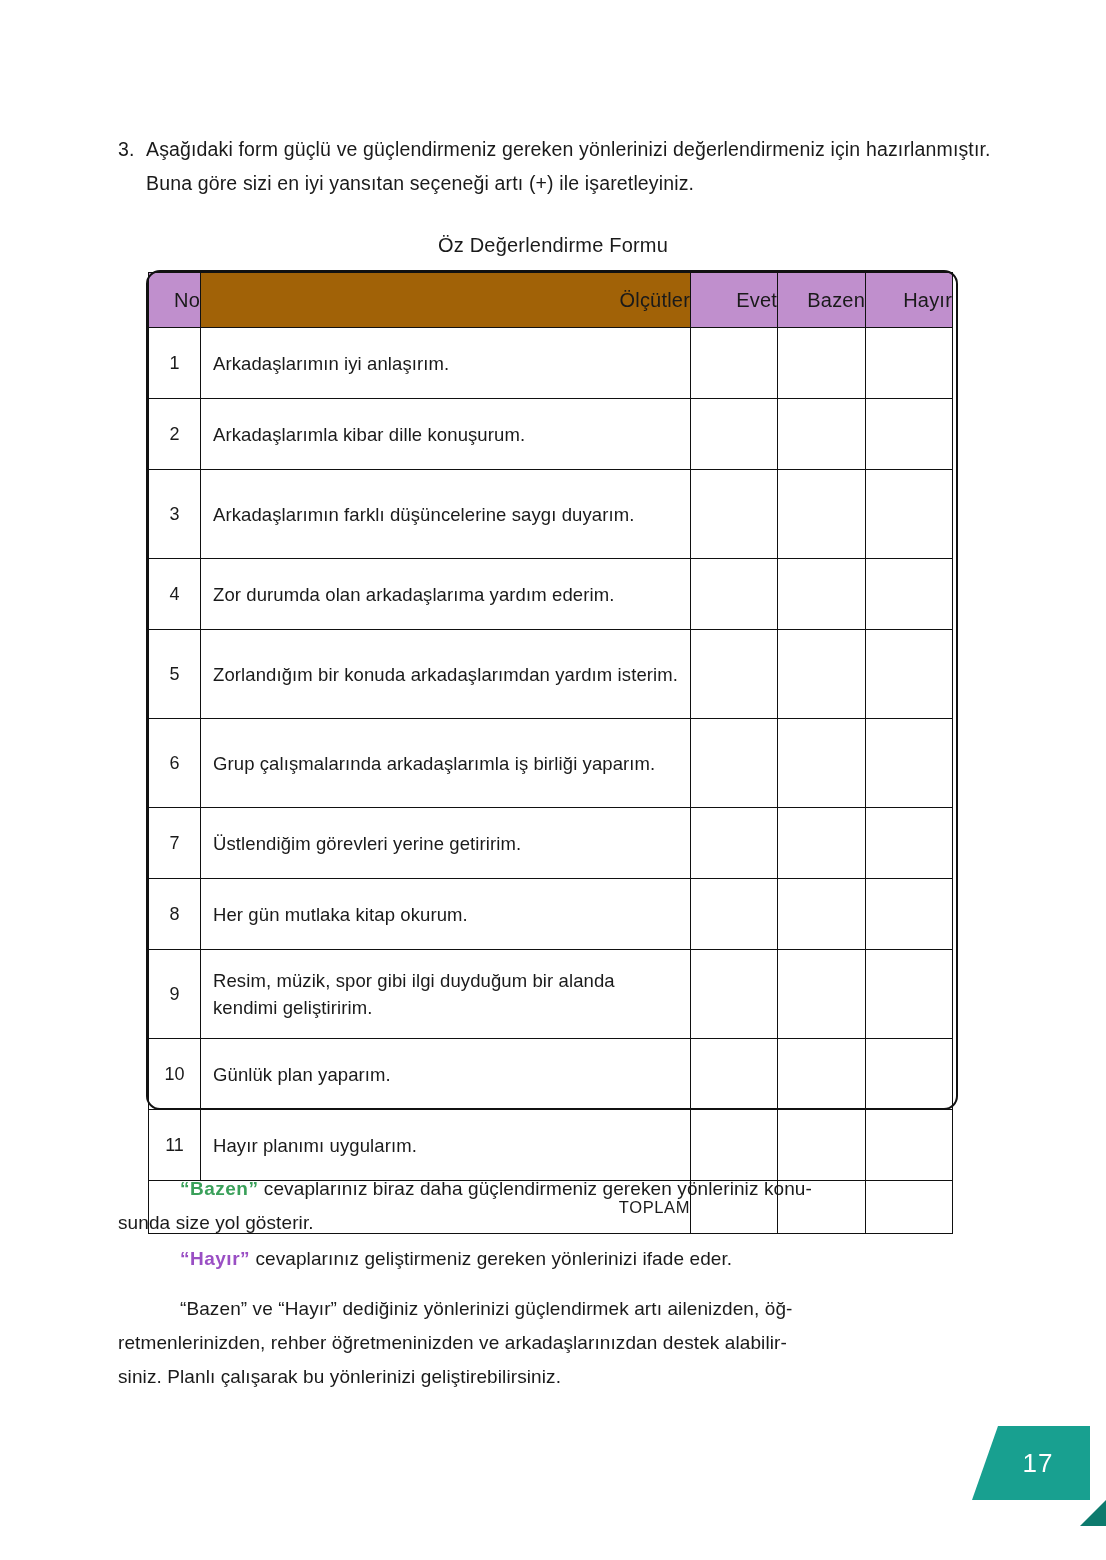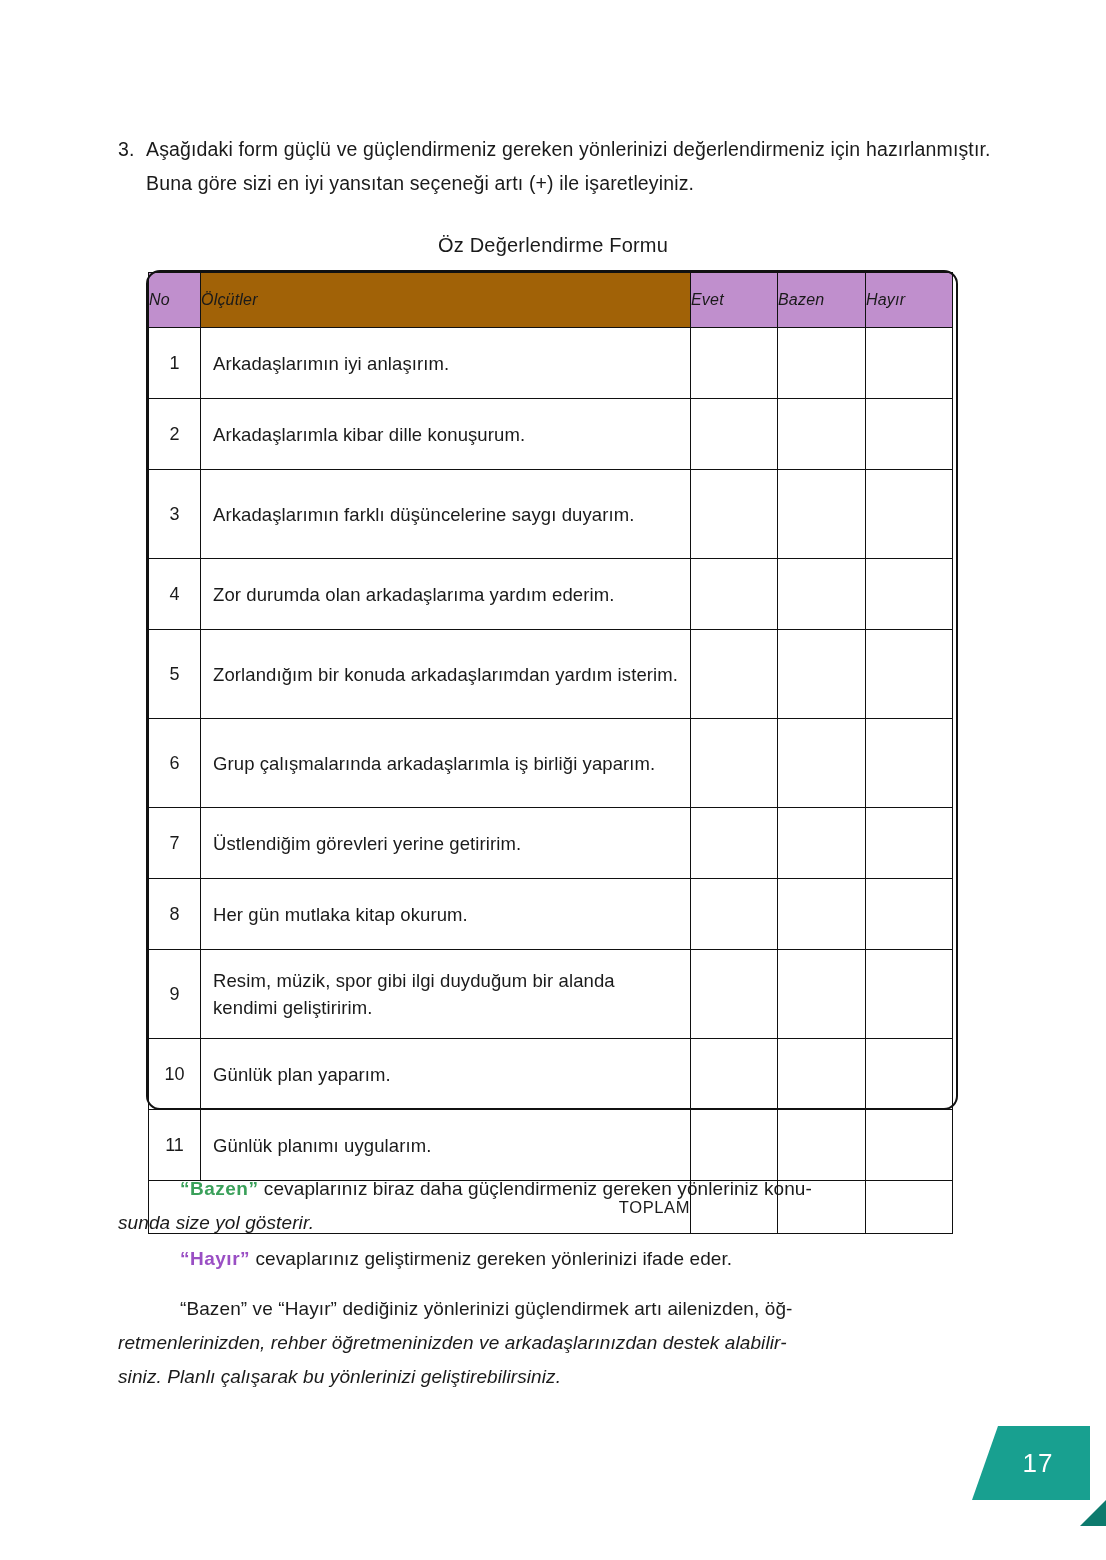--- a/index.html
+++ b/index.html
@@ -70,25 +70,24 @@
     font-weight: normal;
   }
   .col-no      { width: 52px; }
   .col-crit    { width: 490px; }
   .col-evet    { width: 87px; }
   .col-bazen   { width: 88px; }
   .col-hayir   { width: 87px; }
 
   thead td {
     background: #c08fcd;
-    text-align: left;
-    font-size: 16px;
+    text-align: right;
+    font-size: 20px;
     height: 54px;
     letter-spacing: 0.2px;
-    font-style: italic;
   }
   thead td.crit-head {
     background: #a16207;
   }
 
   tbody td.no-cell {
     text-align: center;
     font-size: 18px;
     vertical-align: middle;
   }
@@ -137,21 +136,21 @@
     font-size: 19px;
     line-height: 34px;
     letter-spacing: 0.1px;
   }
   .explain.p1 { top: 1122px; }
   .explain.p2 { top: 1172px; }
   .explain.p3 { top: 1242px; }
   .explain.p4 { top: 1292px; }
 
   .indent { padding-left: 62px; display: block; }
-  .hang { display: block; font-style: italic; }
+  .hang { display: block; }
 
   .word-evet  { color: #e0518a; font-weight: bold; letter-spacing: 0.5px; }
   .word-bazen { color: #3aa05a; font-weight: bold; letter-spacing: 0.5px; }
   .word-hayir { color: #9a4fc4; font-weight: bold; letter-spacing: 0.5px; }
 
   
   .page-tab {
     position: absolute;
     right: 16px;
     bottom: 60px;
@@ -285,21 +284,21 @@
         </tr>
         <tr class="r1">
           <td class="no-cell">10</td>
           <td class="crit-cell"> Günlük plan yaparım.</td>
           <td></td>
           <td></td>
           <td></td>
         </tr>
         <tr class="r1">
           <td class="no-cell">11</td>
-          <td class="crit-cell"> Günlük planımı uygularım.</td>
+          <td class="crit-cell"> Hayır planımı uygularım.</td>
           <td></td>
           <td></td>
           <td></td>
         </tr>
         <tr class="total-row">
           <td class="total-spacer"></td>
           <td class="total-label">TOPLAM</td>
           <td></td>
           <td></td>
           <td></td>

